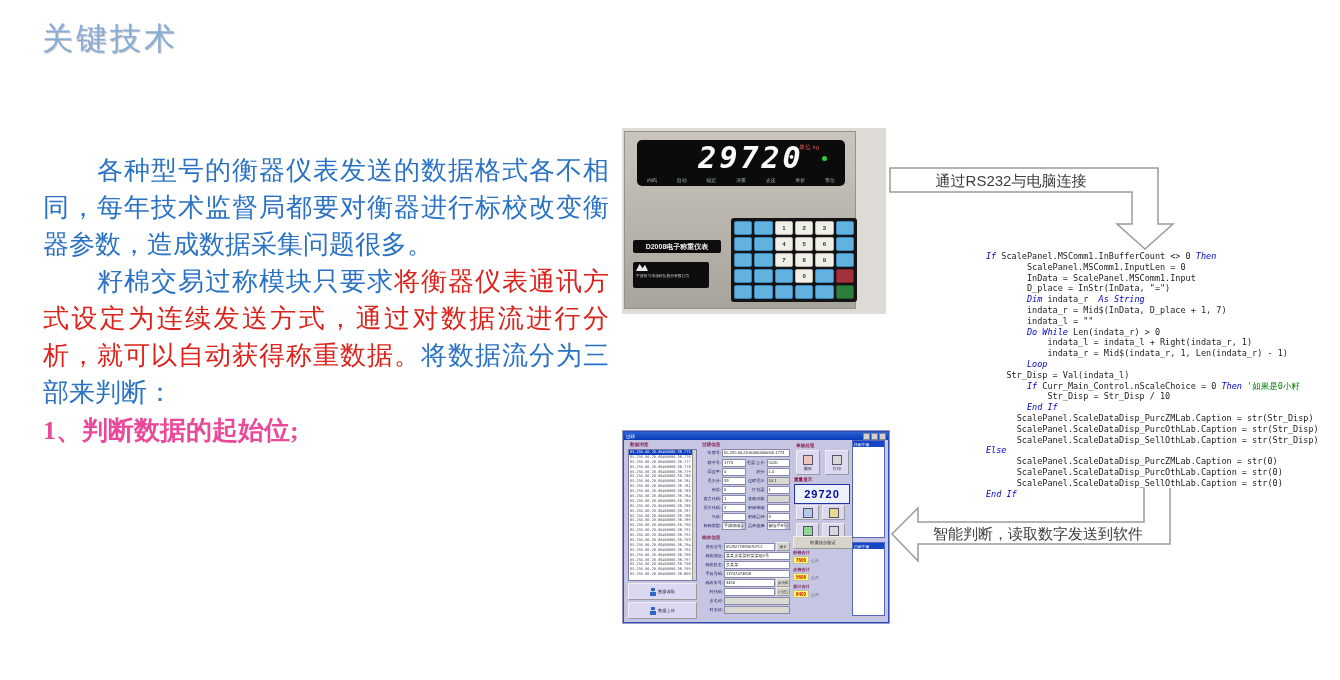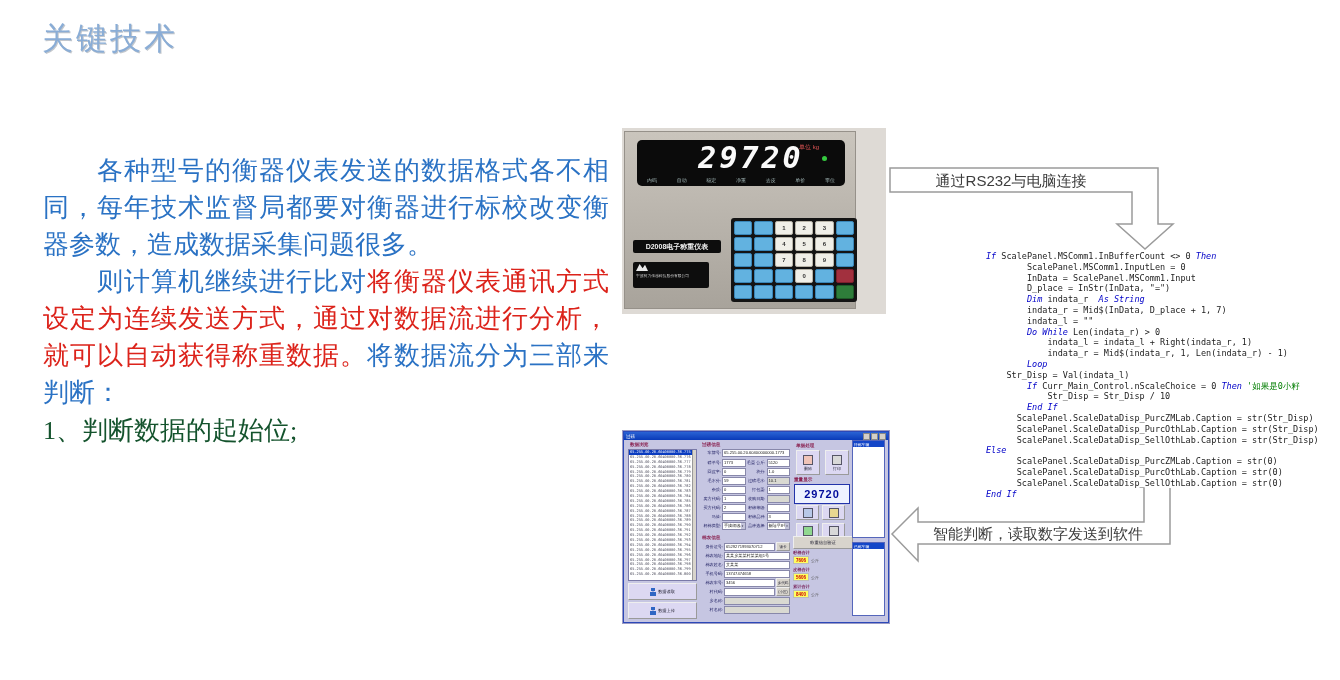--- a/index.html
+++ b/index.html
@@ -8,21 +8,21 @@
   
   .title{position:absolute;left:42px;top:18px;font-size:31px;letter-spacing:3px;
          color:#8aadd6;text-shadow:1px 1px 0 #c3c7cc;}
   .heading{position:absolute;left:15px;top:90px;font-size:25px;font-weight:bold;color:#e50500;}
   .bodytext{position:absolute;left:15px;width:566px;font-size:26px;line-height:37px;text-align:justify;margin-left:28px;}
   #paras{top:152px;}
   #steps{top:412px;width:580px;}
   .t-b{color:#2a72c4;}
   .t-r{color:#dc231b;}
   .para{margin:0;}
-  #steps .para{color:#14532d;}
+  #steps .para{color:#ec4899;font-weight:bold;}
   
   .scale-photo{position:absolute;left:622px;top:128px;width:264px;height:186px;background:#dedad5;}
   .scale-panel{position:absolute;left:2px;top:3px;width:230px;height:176px;
                background:linear-gradient(#cac5bd,#a8a39b);border:1px solid #96918a;}
   .scale-display{position:absolute;left:12px;top:8px;width:208px;height:46px;background:#0b0b0b;border-radius:5px;}
   .digits{position:absolute;left:44px;top:0;width:140px;text-align:center;
           font-family:"DejaVu Sans Mono",monospace;font-style:italic;font-weight:bold;
           font-size:30px;color:#fafafa;letter-spacing:3px;}
   .unit{position:absolute;right:26px;top:3px;font-size:6px;color:#e05555;font-family:"Liberation Sans",sans-serif;}
   .green-dot{position:absolute;right:18px;top:16px;width:5px;height:5px;border-radius:50%;background:#35c93f;}
@@ -113,21 +113,21 @@
   .qhead{height:6px;background:#1446c8;color:#fff;font-size:3.8px;display:flex;align-items:center;padding-left:1px;}
 </style>
 </head>
 <body>
 
 <div class="slide">
 
   <div class="title">关键技术</div>
   <div class="bodytext" id="paras">
       <div class="para"><span class="t-b">　　各种型号的衡器仪表发送的数据格式各不相同，每年技术监督局都要对衡器进行标校改变衡器参数，造成数据采集问题很多。</span></div>
-      <div class="para"><span class="t-b">　　则计算机继续进行比对</span><span class="t-r">将衡器仪表通讯方式设定为连续发送方式，通过对数据流进行分析，就可以自动获得称重数据。</span><span class="t-b">将数据流分为三部来判断：</span></div>
+      <div class="para"><span class="t-b">　　籽棉交易过称模块只要求</span><span class="t-r">将衡器仪表通讯方式设定为连续发送方式，通过对数据流进行分析，就可以自动获得称重数据。</span><span class="t-b">将数据流分为三部来判断：</span></div>
     </div>
   <div class="bodytext" id="steps">
       <div class="para">1、判断数据的起始位;</div>
     </div>
 
   <div class="scale-photo">
     <div class="scale-panel">
       <div class="scale-display">
         <span class="unit">单位 kg</span>
         <span class="green-dot"></span>

